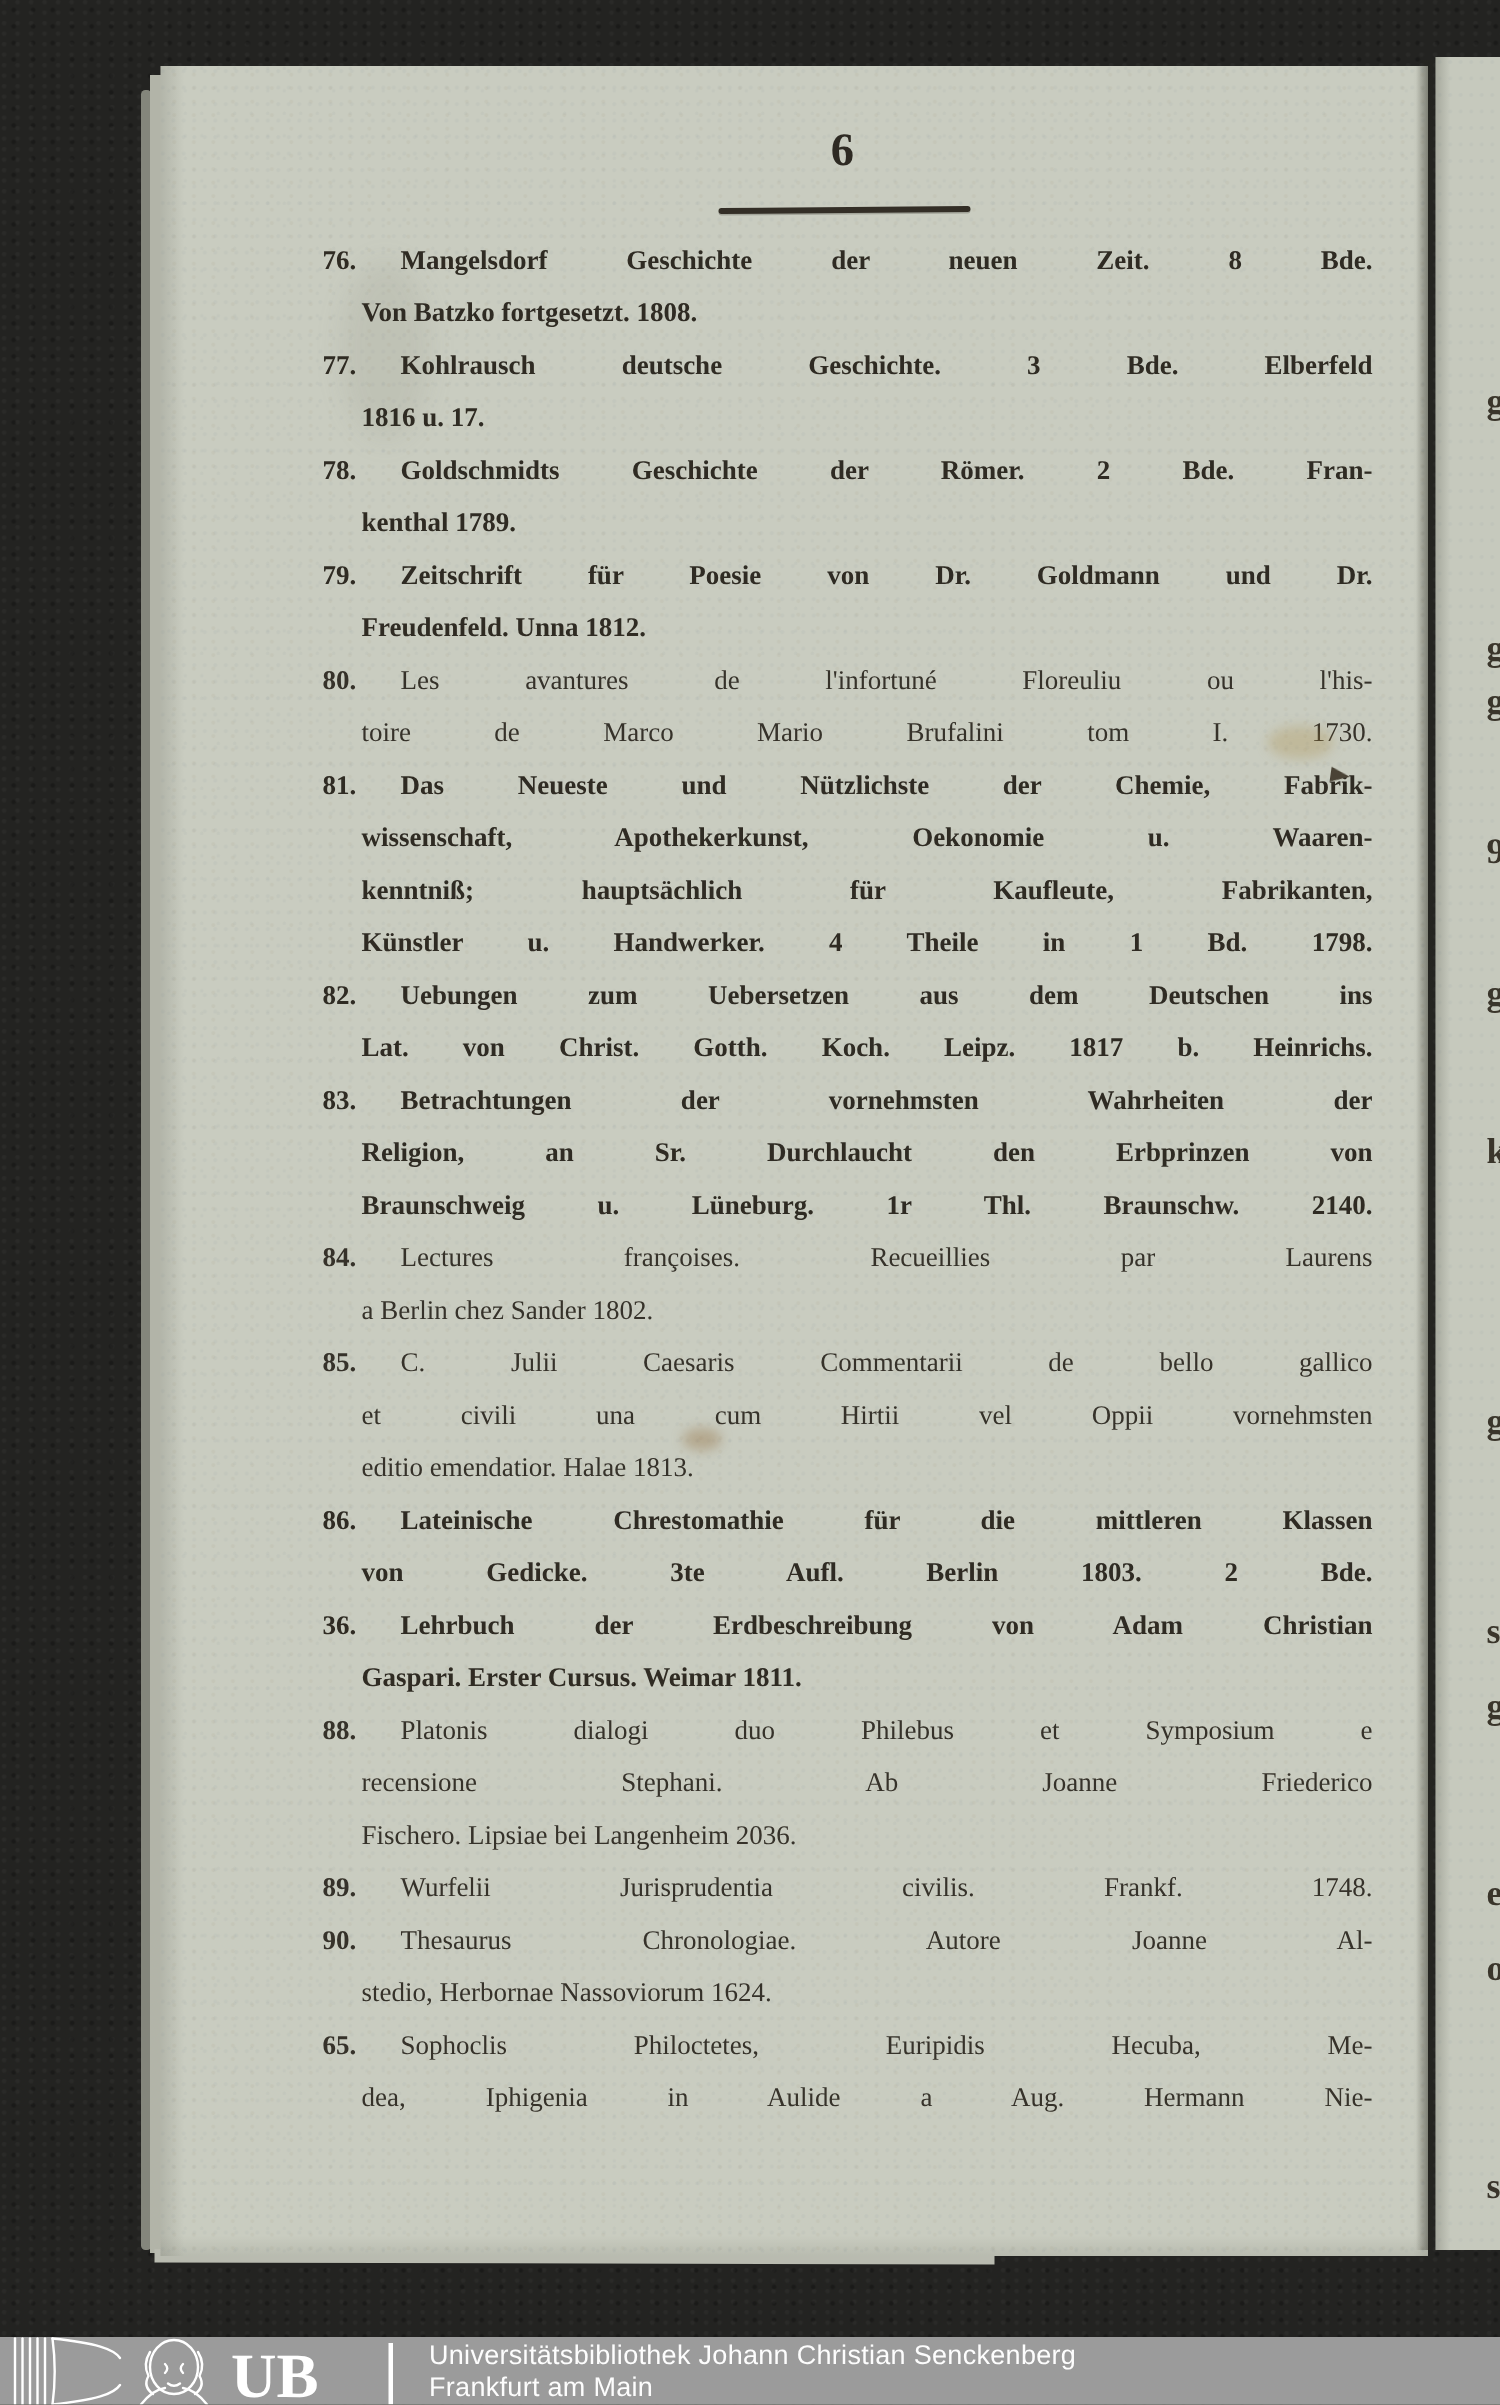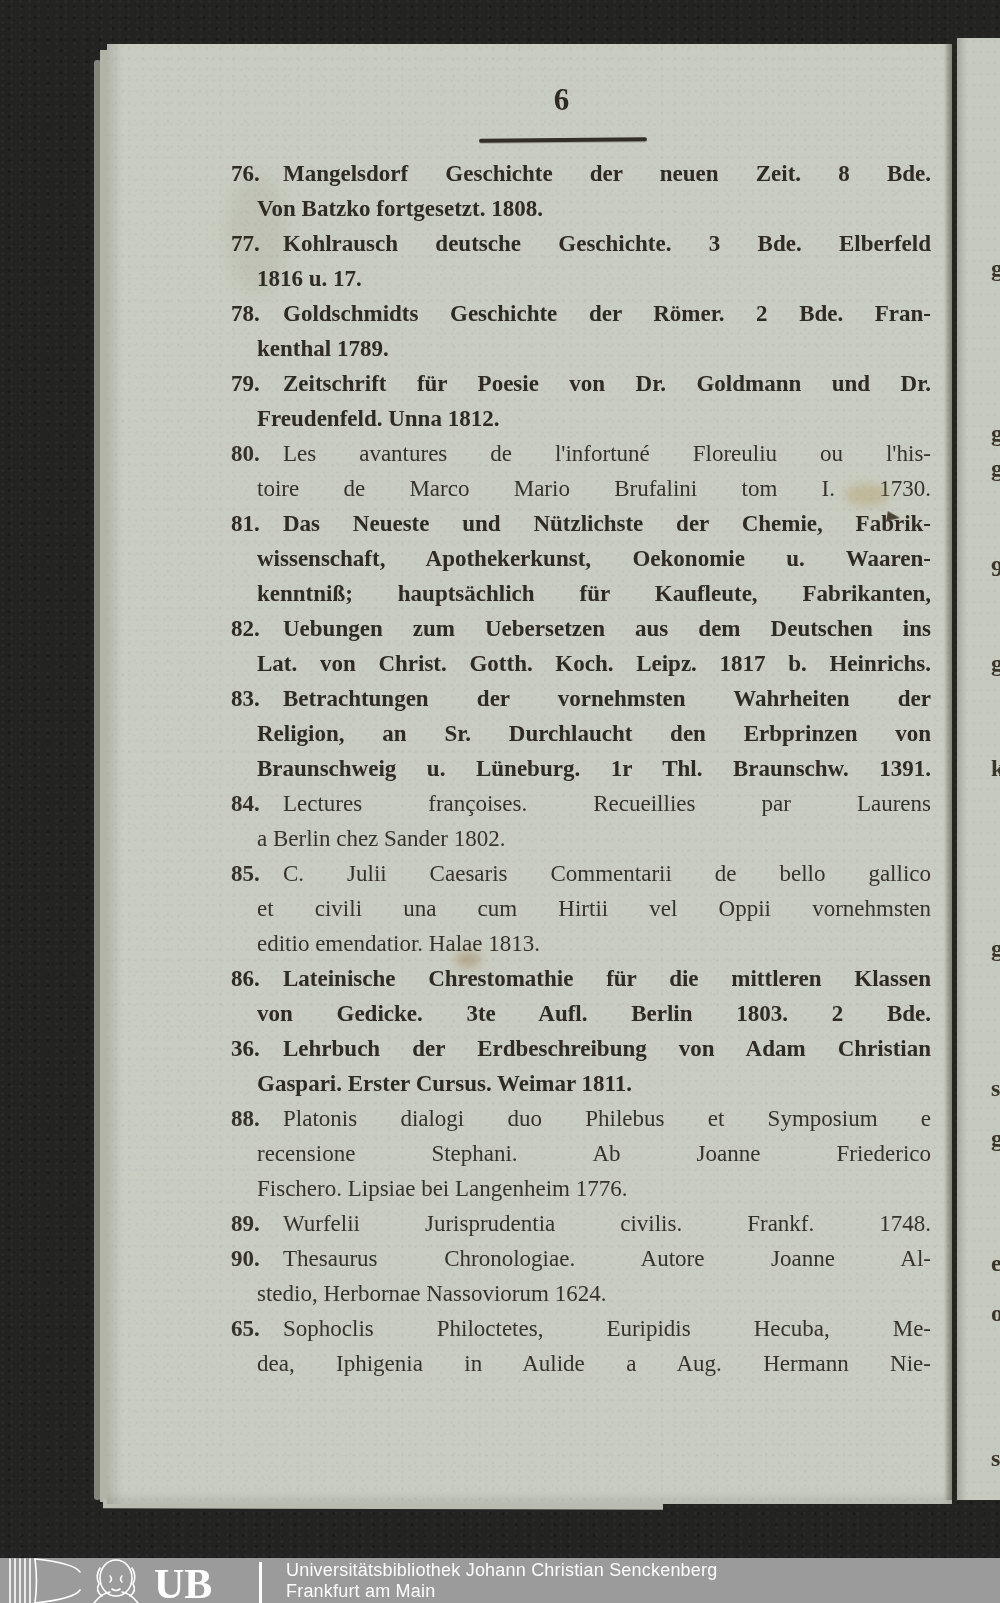--- a/index.html
+++ b/index.html
@@ -44,22 +44,22 @@
     letter-spacing:1px;
   }
   .page-number-rule{
     position:absolute;left:372px;top:94px;width:168px;height:4px;
     background:#332e26;border-radius:2px;transform:rotate(-.5deg);
     box-shadow:0 1px 0 rgba(51,46,38,.25);
   }
 
   
   .entries{
-    position:absolute;left:124px;top:112px;width:700px;
-    font-size:23px;line-height:35px;
+    position:absolute;left:108px;top:112px;width:700px;
+    font-size:18px;line-height:35px;
   }
   .entry{color:#343026;}
   .entry.fraktur{font-weight:bold;color:#2f2b23;}
   .entry.antiqua{font-weight:normal;color:#36322a;}
   .line{text-align:justify;}
   .line.fill{text-align-last:justify;}
   .line.endl{text-align-last:left;}
   .line.cont{padding-left:26px;}
   .num{display:inline-block;min-width:52px;font-weight:bold;}
 
@@ -139,29 +139,30 @@
         <div class="line cont endl">Freudenfeld. Unna 1812.</div>
       </div>
       <div class="entry antiqua">
         <div class="line first fill"><span class="num">80.</span>Les avantures de l'infortuné Floreuliu ou l'his-</div>
         <div class="line cont fill">toire de Marco Mario Brufalini tom I. 1730.</div>
       </div>
       <div class="entry fraktur">
         <div class="line first fill"><span class="num">81.</span>Das Neueste und Nützlichste der Chemie, Fabrik-</div>
         <div class="line cont fill">wissenschaft, Apothekerkunst, Oekonomie u. Waaren-</div>
         <div class="line cont fill">kenntniß; hauptsächlich für Kaufleute, Fabrikanten,</div>
+        <div class="line cont fill">Künstler u. Handwerker. 4 Theile in 1 Bd. 1798.</div>
       </div>
       <div class="entry fraktur">
         <div class="line first fill"><span class="num">82.</span>Uebungen zum Uebersetzen aus dem Deutschen ins</div>
         <div class="line cont fill">Lat. von Christ. Gotth. Koch. Leipz. 1817 b. Heinrichs.</div>
       </div>
       <div class="entry fraktur">
         <div class="line first fill"><span class="num">83.</span>Betrachtungen der vornehmsten Wahrheiten der</div>
         <div class="line cont fill">Religion, an Sr. Durchlaucht den Erbprinzen von</div>
-        <div class="line cont fill">Braunschweig u. Lüneburg. 1r Thl. Braunschw. 1391.</div>
+        <div class="line cont fill">Braunschweig u. Lüneburg. 1r Thl. Braunschw. 2140.</div>
       </div>
       <div class="entry antiqua">
         <div class="line first fill"><span class="num">84.</span>Lectures françoises. Recueillies par Laurens</div>
         <div class="line cont endl">a Berlin chez Sander 1802.</div>
       </div>
       <div class="entry antiqua">
         <div class="line first fill"><span class="num">85.</span>C. Julii Caesaris Commentarii de bello gallico</div>
         <div class="line cont fill">et civili una cum Hirtii vel Oppii vornehmsten</div>
         <div class="line cont endl">editio emendatior. Halae 1813.</div>
       </div>
@@ -169,21 +170,21 @@
         <div class="line first fill"><span class="num">86.</span>Lateinische Chrestomathie für die mittleren Klassen</div>
         <div class="line cont fill">von Gedicke. 3te Aufl. Berlin 1803. 2 Bde.</div>
       </div>
       <div class="entry fraktur">
         <div class="line first fill"><span class="num">36.</span>Lehrbuch der Erdbeschreibung von Adam Christian</div>
         <div class="line cont endl">Gaspari. Erster Cursus. Weimar 1811.</div>
       </div>
       <div class="entry antiqua">
         <div class="line first fill"><span class="num">88.</span>Platonis dialogi duo Philebus et Symposium e</div>
         <div class="line cont fill">recensione Stephani. Ab Joanne Friederico</div>
-        <div class="line cont endl">Fischero. Lipsiae bei Langenheim 1776.</div>
+        <div class="line cont endl">Fischero. Lipsiae bei Langenheim 2036.</div>
       </div>
       <div class="entry antiqua">
         <div class="line first fill"><span class="num">89.</span>Wurfelii Jurisprudentia civilis. Frankf. 1748.</div>
       </div>
       <div class="entry antiqua">
         <div class="line first fill"><span class="num">90.</span>Thesaurus Chronologiae. Autore Joanne Al-</div>
         <div class="line cont endl">stedio, Herbornae Nassoviorum 1624.</div>
       </div>
       <div class="entry antiqua">
         <div class="line first fill"><span class="num">65.</span>Sophoclis Philoctetes, Euripidis Hecuba, Me-</div>

